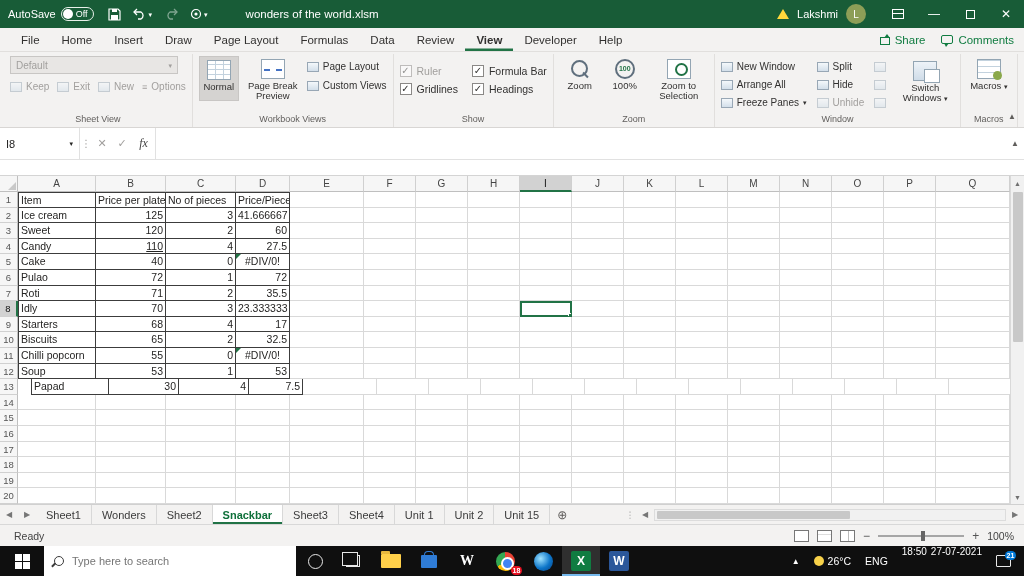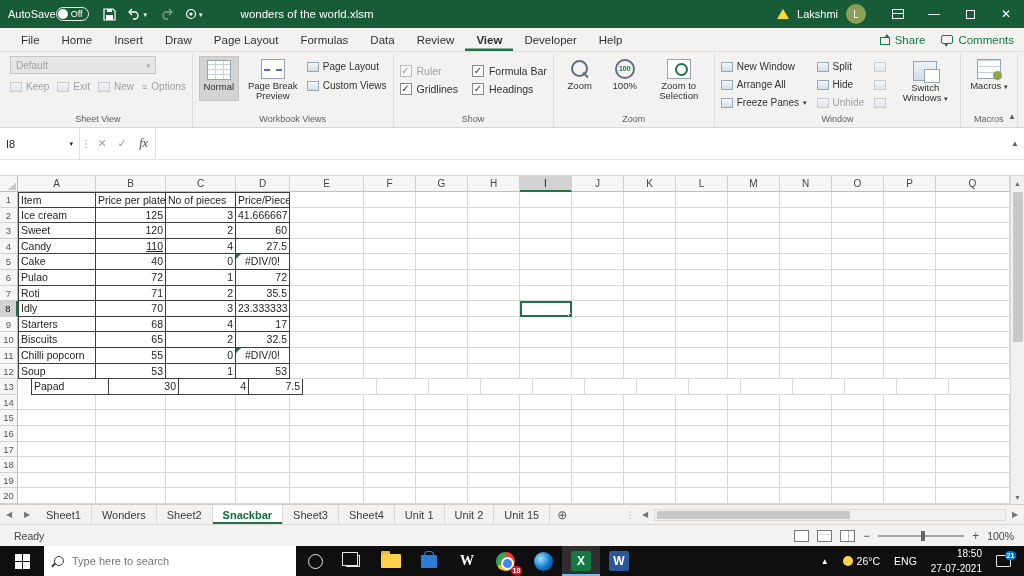--- a/index.html
+++ b/index.html
@@ -5,21 +5,21 @@
 *{margin:0;padding:0;box-sizing:border-box;}
 html,body{width:1024px;height:576px;overflow:hidden;}
 body{font-family:"Liberation Sans",sans-serif;position:relative;background:#fff;color:#252423;}
 .abs{position:absolute;left:0;right:0;}
 .tri{font-size:7px;line-height:1;}
 .dis{color:#a19f9d !important;}
 .dis .mi,.dis .cb{opacity:.5;}
 
 
 .titlebar{top:0;height:28px;background:#185c37;display:flex;align-items:center;color:#fff;font-size:11px;padding-left:8px;}
-.autosave{display:flex;align-items:center;}
+.autosave{display:flex;align-items:center;gap:5px;}
 .toggle{display:flex;align-items:center;gap:3px;border:1px solid #e8f0ea;border-radius:8px;height:14px;padding:1px 5px 1px 1px;font-size:9px;color:#fff;}
 .knob{width:10px;height:10px;border-radius:50%;background:#fff;}
 .qat{display:flex;align-items:center;gap:12px;margin-left:14px;}
 .qat svg{display:block;}
 .qbtn{display:flex;align-items:center;gap:2px;}
 .doc-title{margin-left:38px;font-size:11.5px;white-space:nowrap;}
 .tb-search{position:absolute;left:405px;top:4px;width:282px;height:20px;background:#3f7c5c;border-radius:2px;display:flex;align-items:center;justify-content:center;gap:7px;color:#e8f0ea;font-size:11px;}
 .magw{position:relative;width:9px;height:9px;border:1.4px solid #e8f0ea;border-radius:50%;}
 .magw::after{content:'';position:absolute;width:5px;height:1.4px;background:#e8f0ea;transform:rotate(45deg);right:-4px;bottom:-1px;}
 .tb-right{margin-left:auto;display:flex;align-items:center;height:100%;}
@@ -41,21 +41,21 @@
 .ic-share{width:10px;height:8px;border:1px solid #107c41;position:relative;margin-top:3px;}
 .ic-share::after{content:'';position:absolute;left:3px;top:-4px;border-left:3px solid transparent;border-right:3px solid transparent;border-bottom:4px solid #107c41;}
 .ic-comment{width:12px;height:9px;border:1px solid #107c41;border-radius:2px;position:relative;}
 .ic-comment::after{content:'';position:absolute;left:2px;bottom:-4px;border-left:2px solid transparent;border-right:3px solid transparent;border-top:4px solid #107c41;}
 
 
 .ribbon{top:52px;height:76px;background:#f3f2f1;border-bottom:1px solid #d8d6d4;display:flex;align-items:stretch;padding:2px 2px 0 4px;position:absolute;}
 .rgroup{display:flex;flex-direction:column;border-right:1px solid #e1dfdd;padding:2px 6px 0 6px;}
 .rg-label{margin-top:auto;text-align:center;font-size:9px;color:#605e5c;padding:2px 0 3px;}
 .rgc{display:flex;gap:5px;}
-.sv-dd{width:146px;height:18px;border:1px solid #c8c6c4;background:#e8e6e4;color:#a19f9d;font-size:10px;display:flex;align-items:center;padding:0 5px;justify-content:space-between;margin-bottom:4px;}
+.sv-dd{width:168px;height:18px;border:1px solid #c8c6c4;background:#e8e6e4;color:#a19f9d;font-size:10px;display:flex;align-items:center;padding:0 5px;justify-content:space-between;margin-bottom:4px;}
 .sv-row{display:flex;gap:8px;}
 .sbtn{display:flex;align-items:center;gap:4px;font-size:10px;height:17px;color:#323130;white-space:nowrap;}
 .mi{width:12px;height:10px;border:1px solid #98a7b5;background:linear-gradient(#f4f8fb,#d3dfea);display:inline-block;flex:none;}
 .bbtn{display:flex;flex-direction:column;align-items:center;gap:2px;padding:3px 3px 0 3px;font-size:9.5px;line-height:10px;text-align:center;color:#323130;min-width:40px;max-width:58px;}
 .bbtn.selected{background:#d5d3d1;border:1px solid #c8c6c4;}
 .scol{display:flex;flex-direction:column;gap:2px;justify-content:flex-start;padding-top:2px;}
 .bi{width:24px;height:20px;display:block;position:relative;flex:none;}
 .bi-grid{border:1px solid #93a5b3;background-color:#fff;background-image:repeating-linear-gradient(0deg,transparent 0 4px,#c3d2de 4px 5px),repeating-linear-gradient(90deg,transparent 0 7px,#c3d2de 7px 8px);}
 .bi-pbp{border:1px solid #93a5b3;background:#fff;}
 .bi-pbp::after{content:'';position:absolute;left:2px;right:2px;top:9px;border-top:2px dashed #4472c4;}
@@ -154,21 +154,21 @@
 .chrome::after{content:'';position:absolute;left:5px;top:5px;width:9px;height:9px;background:#4285f4;border:2px solid #fff;border-radius:50%;}
 .badge{position:absolute;right:2px;bottom:1px;background:#e81123;color:#fff;font-size:7px;line-height:9px;min-width:11px;border-radius:6px;text-align:center;padding:0 1px;font-weight:bold;}
 .edge{width:19px;height:19px;border-radius:50%;background:radial-gradient(circle at 35% 35%,#9fe3ff,#0c75c9 55%,#0a3d7c);}
 .xl{width:20px;height:20px;background:#107c41;color:#fff;border-radius:2px;display:flex;align-items:center;justify-content:center;font-size:12px;font-weight:bold;}
 .wd{width:20px;height:20px;background:#2b579a;color:#fff;border-radius:2px;display:flex;align-items:center;justify-content:center;font-size:12px;font-weight:bold;}
 .tbtn.active-app{background:#2f2f2f;box-shadow:inset 0 -2px 0 #76b9ed;}
 .tray{margin-left:auto;display:flex;align-items:center;gap:0;}
 .tray-item{padding:0 7px;display:flex;align-items:center;gap:4px;font-size:10.5px;height:100%;}
 .chev-up{font-size:8px;}
 .sun{width:10px;height:10px;border-radius:50%;background:#f8d24a;}
-.clock{display:flex;flex-direction:column;align-items:flex-end;justify-content:center;font-size:10px;line-height:11px;}
+.clock{display:flex;flex-direction:row;align-items:flex-start;justify-content:center;font-size:10px;line-height:11px;}
 .notif{width:15px;height:12px;border:1.4px solid #e8e8e8;border-radius:1px;position:relative;margin-right:6px;}
 .nbadge{position:absolute;right:-6px;top:-5px;background:#0078d7;color:#fff;font-size:7px;line-height:9px;min-width:11px;border-radius:6px;text-align:center;font-weight:bold;}
 </style>
 </head>
 <body>
 
 <div class="abs titlebar">
   <div class="autosave">
     <span>AutoSave</span>
     <span class="toggle">

